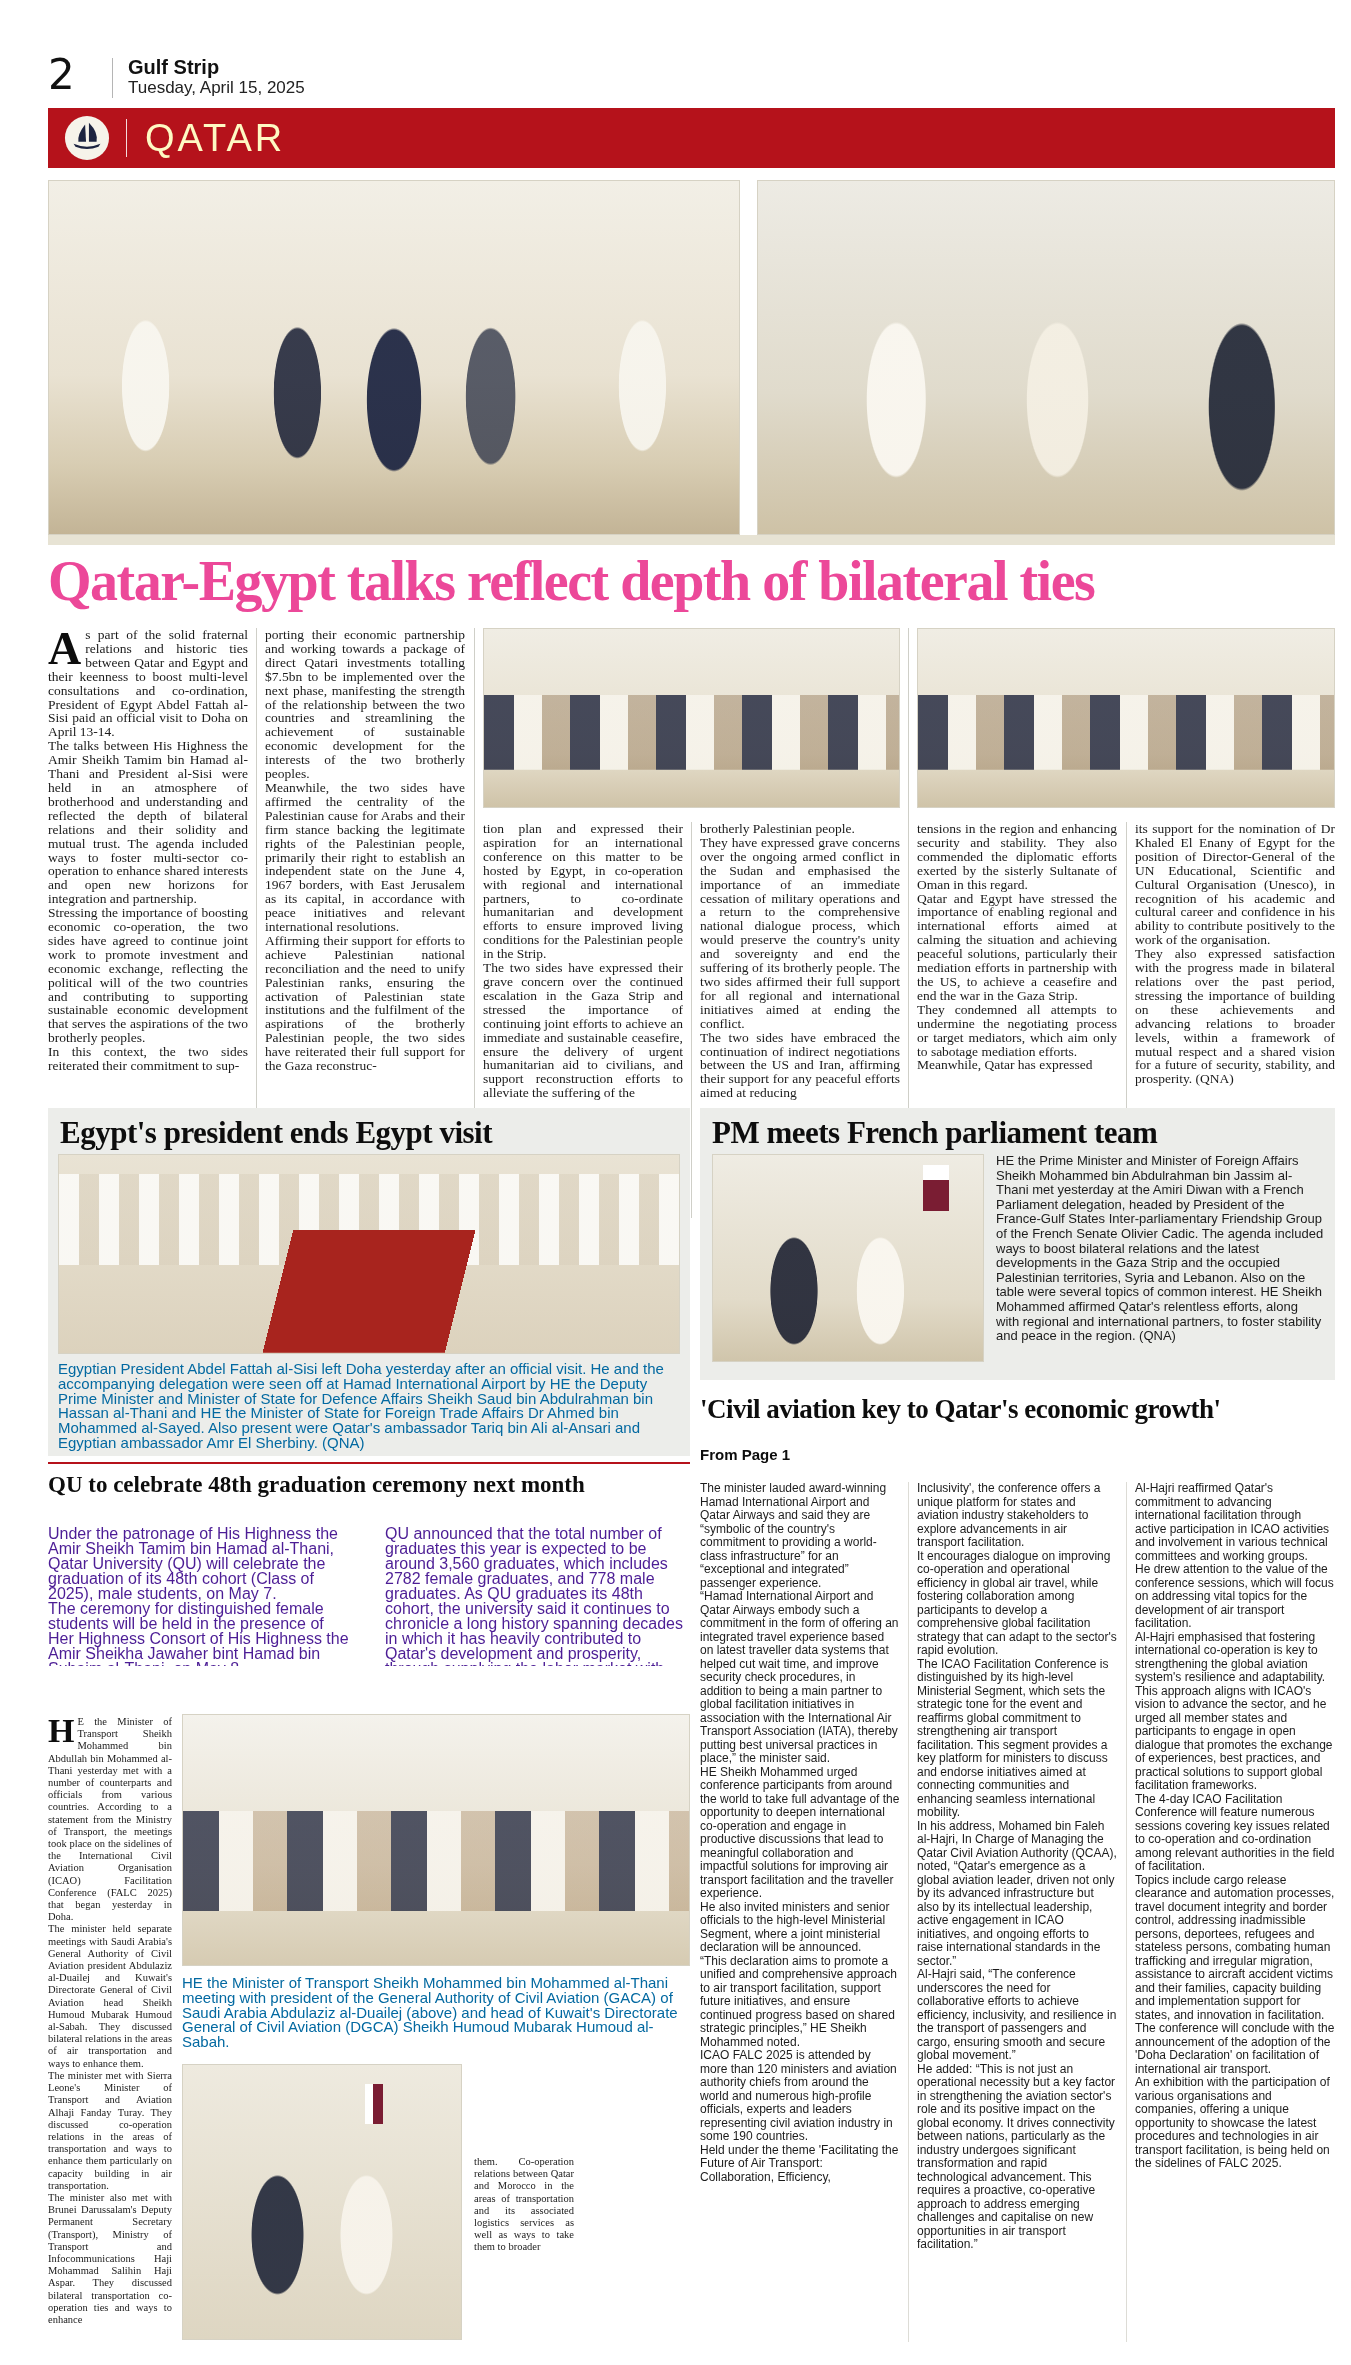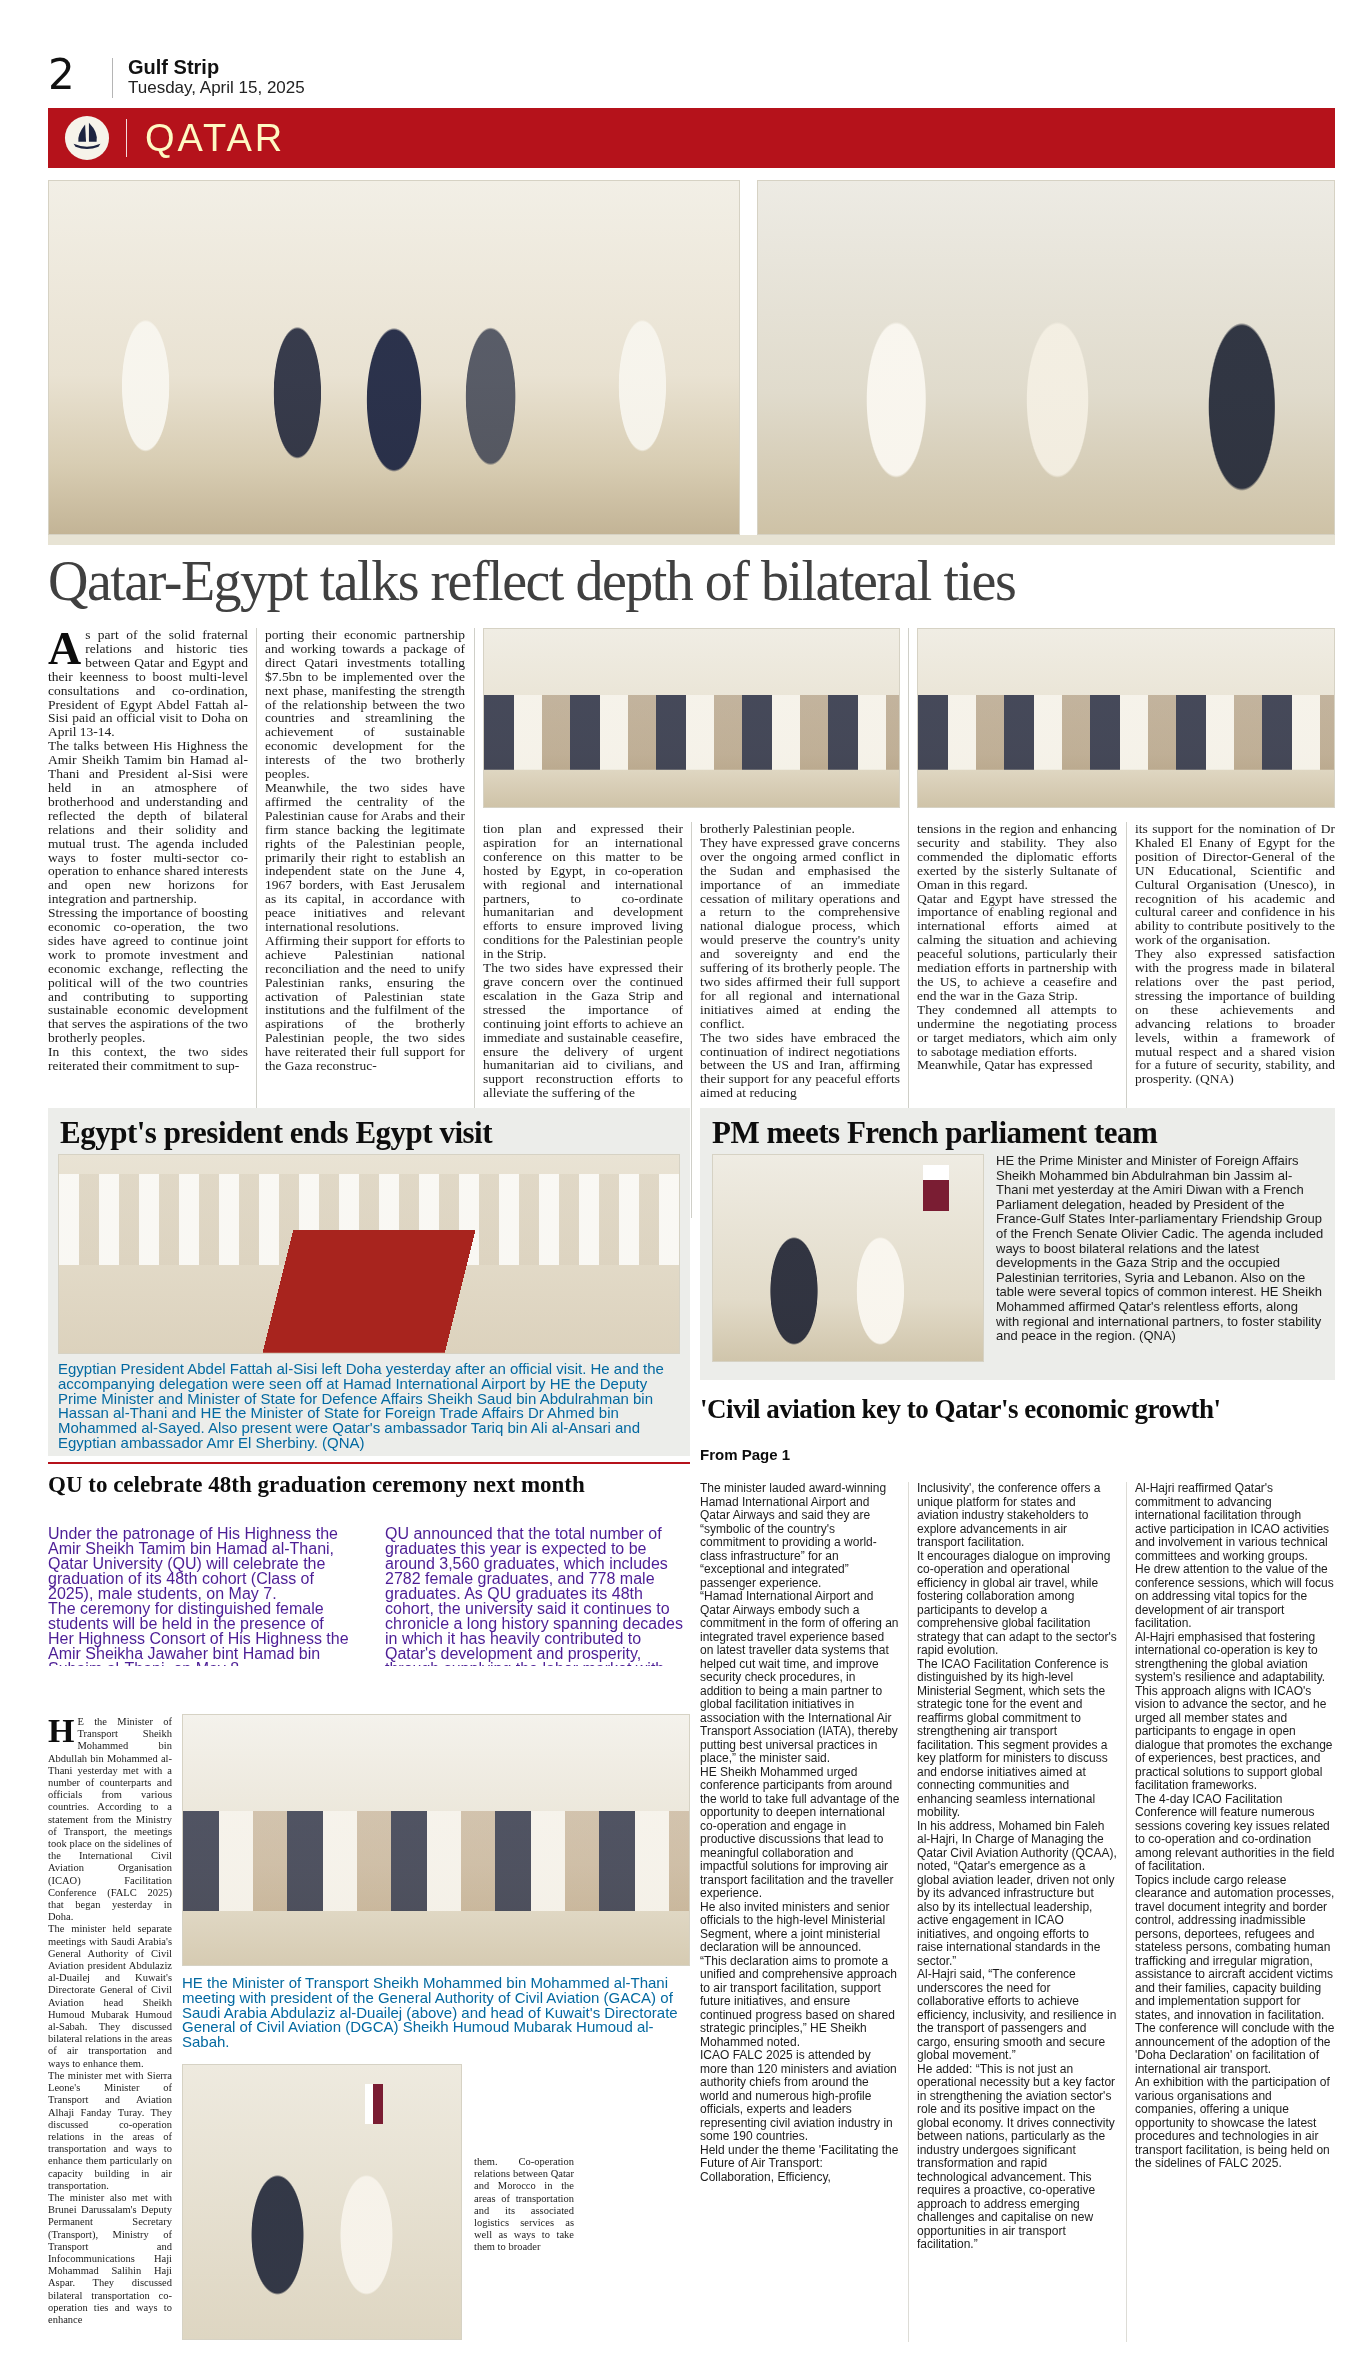--- a/index.html
+++ b/index.html
@@ -56,21 +56,21 @@
     background-size:100% 40%,100% 100%;background-position:0 64%,0 0;background-repeat:no-repeat;}
   .ph-falc2{background:
     linear-gradient(90deg,#ffffff 0 8px,#7a1d33 8px 18px),
     radial-gradient(ellipse 44px 100px at 34% 62%, rgba(32,38,56,.9) 0 58%, transparent 60%),
     radial-gradient(ellipse 44px 100px at 66% 62%, rgba(248,244,236,.92) 0 58%, transparent 60%),
     linear-gradient(180deg,#eeeadf 0%,#ded6c2 100%);
     background-size:18px 40px,100% 100%,100% 100%,100% 100%;
     background-position:70% 8%,0 0,0 0,0 0;background-repeat:no-repeat;}
 
   
-  .h-main{font-weight:400;font-size:56px;line-height:58px;letter-spacing:-1.5px;color:#404040;}
+  .h-main{font-weight:700;font-size:56px;line-height:58px;letter-spacing:-1.5px;color:#ec4899;}
   .h-box{font-weight:700;font-size:31px;line-height:34px;letter-spacing:-.5px;color:#0d0d0d;}
   .h-avi{font-weight:700;font-size:27px;line-height:30px;letter-spacing:-.5px;color:#0d0d0d;}
   .h-qu{font-weight:700;font-size:23px;line-height:26px;color:#0d0d0d;}
   .h-falc{font-weight:400;font-size:34px;line-height:38px;color:#1c1c1c;}
 
   
   .flow{white-space:pre-line;}
   .serifcol{font-size:13.5px;line-height:13.9px;text-align:justify;overflow:hidden;}
   .dropcap{float:left;font-weight:700;font-size:46px;line-height:38px;padding:2px 4px 0 0;color:#0d0d0d;}
   .sans{font-family:"Liberation Sans","DejaVu Sans",sans-serif;}

